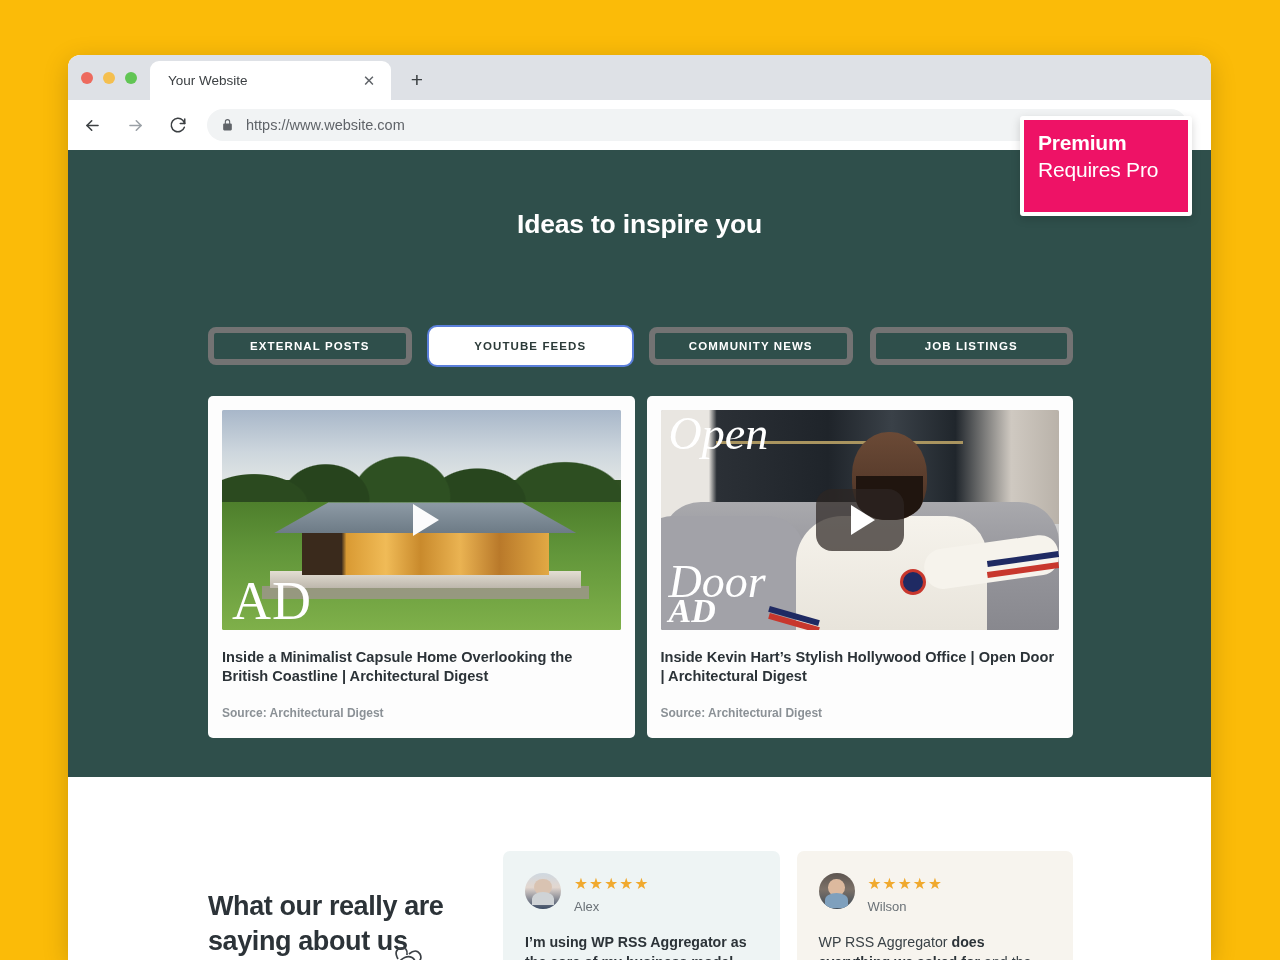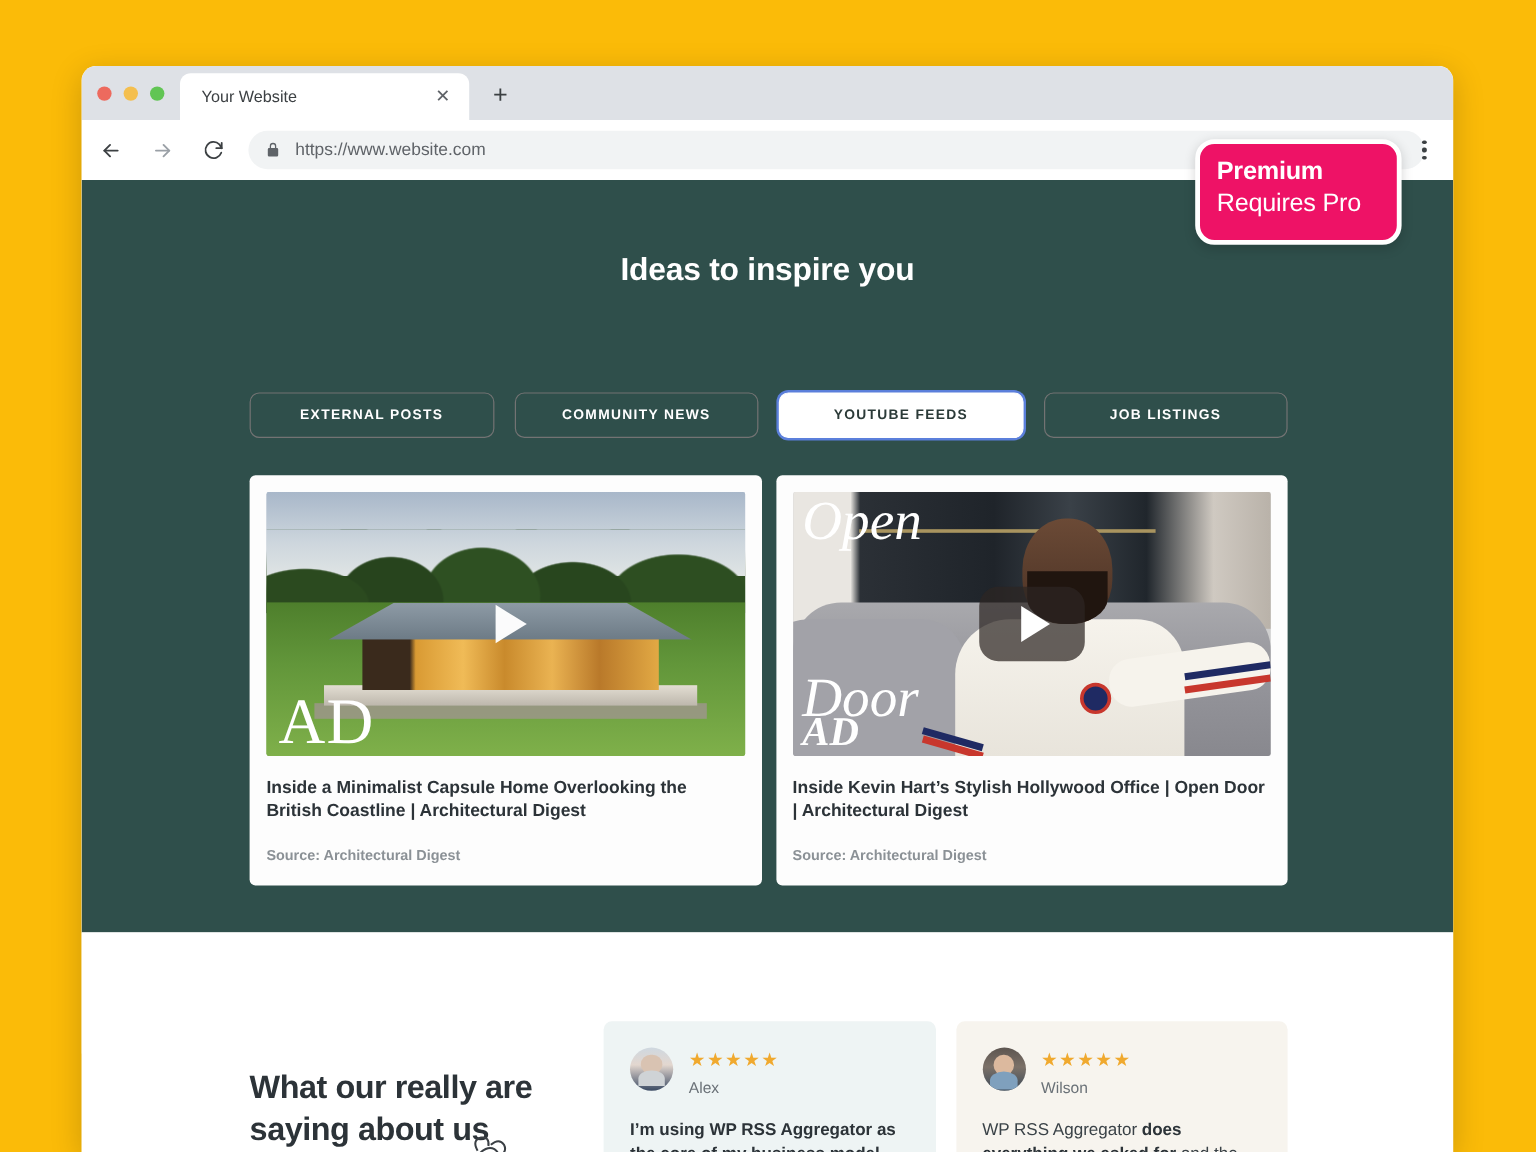--- a/index.html
+++ b/index.html
@@ -115,21 +115,21 @@
 
   
   .feedtabs {
     position: absolute; left: 140px; top: 177px;
     width: 865px;
     display: flex; gap: 17px;
   }
   .feedtab {
     flex: 1;
     height: 38px;
-    border: 1px solid #737373;
+    border: 6px solid #737373;
     border-radius: 8px;
     background: transparent;
     color: #ffffff;
     font-size: 11.5px;
     font-weight: bold;
     letter-spacing: 1.1px;
     display: flex; align-items: center; justify-content: center;
     white-space: nowrap;
   }
   .feedtab.active {
@@ -314,25 +314,25 @@
     margin-top: 18px;
     font-size: 14.2px;
     line-height: 1.45;
     color: #3a4247;
   }
   .testi-body b { font-weight: bold; color: #2c3338; }
 
   
   .premium {
     position: absolute;
-    left: 996px; top: 116px;
-    width: 172px; height: 88px;
+    left: 1020px; top: 116px;
+    width: 172px; height: 100px;
     background: #EE1266;
     border: 4px solid #ffffff;
-    border-radius: 16px;
+    border-radius: 3px;
     color: #ffffff;
     padding: 9px 0 0 14px;
     box-shadow: 0 3px 10px rgba(0,0,0,0.16);
     z-index: 50;
   }
   .premium-l1 { font-size: 21px; font-weight: bold; line-height: 1.3; letter-spacing: -0.2px; }
   .premium-l2 { font-size: 21px; line-height: 1.3; letter-spacing: -0.2px; }
 </style>
 </head>
 <body>
@@ -388,25 +388,25 @@
 
   <div class="viewport">
 
     <section class="hero">
       <h1 class="hero-title">Ideas to inspire you</h1>
 
       <div class="feedtabs">
         <div class="feedtab">
           <span>EXTERNAL POSTS</span>
         </div>
+        <div class="feedtab active">
+          <span>YOUTUBE FEEDS</span>
+        </div>
         <div class="feedtab">
           <span>COMMUNITY NEWS</span>
-        </div>
-        <div class="feedtab active">
-          <span>YOUTUBE FEEDS</span>
         </div>
         <div class="feedtab">
           <span>JOB LISTINGS</span>
         </div>
       </div>
 
       <div class="cards">
 
         <div class="card">
           <div class="thumb thumb1">

